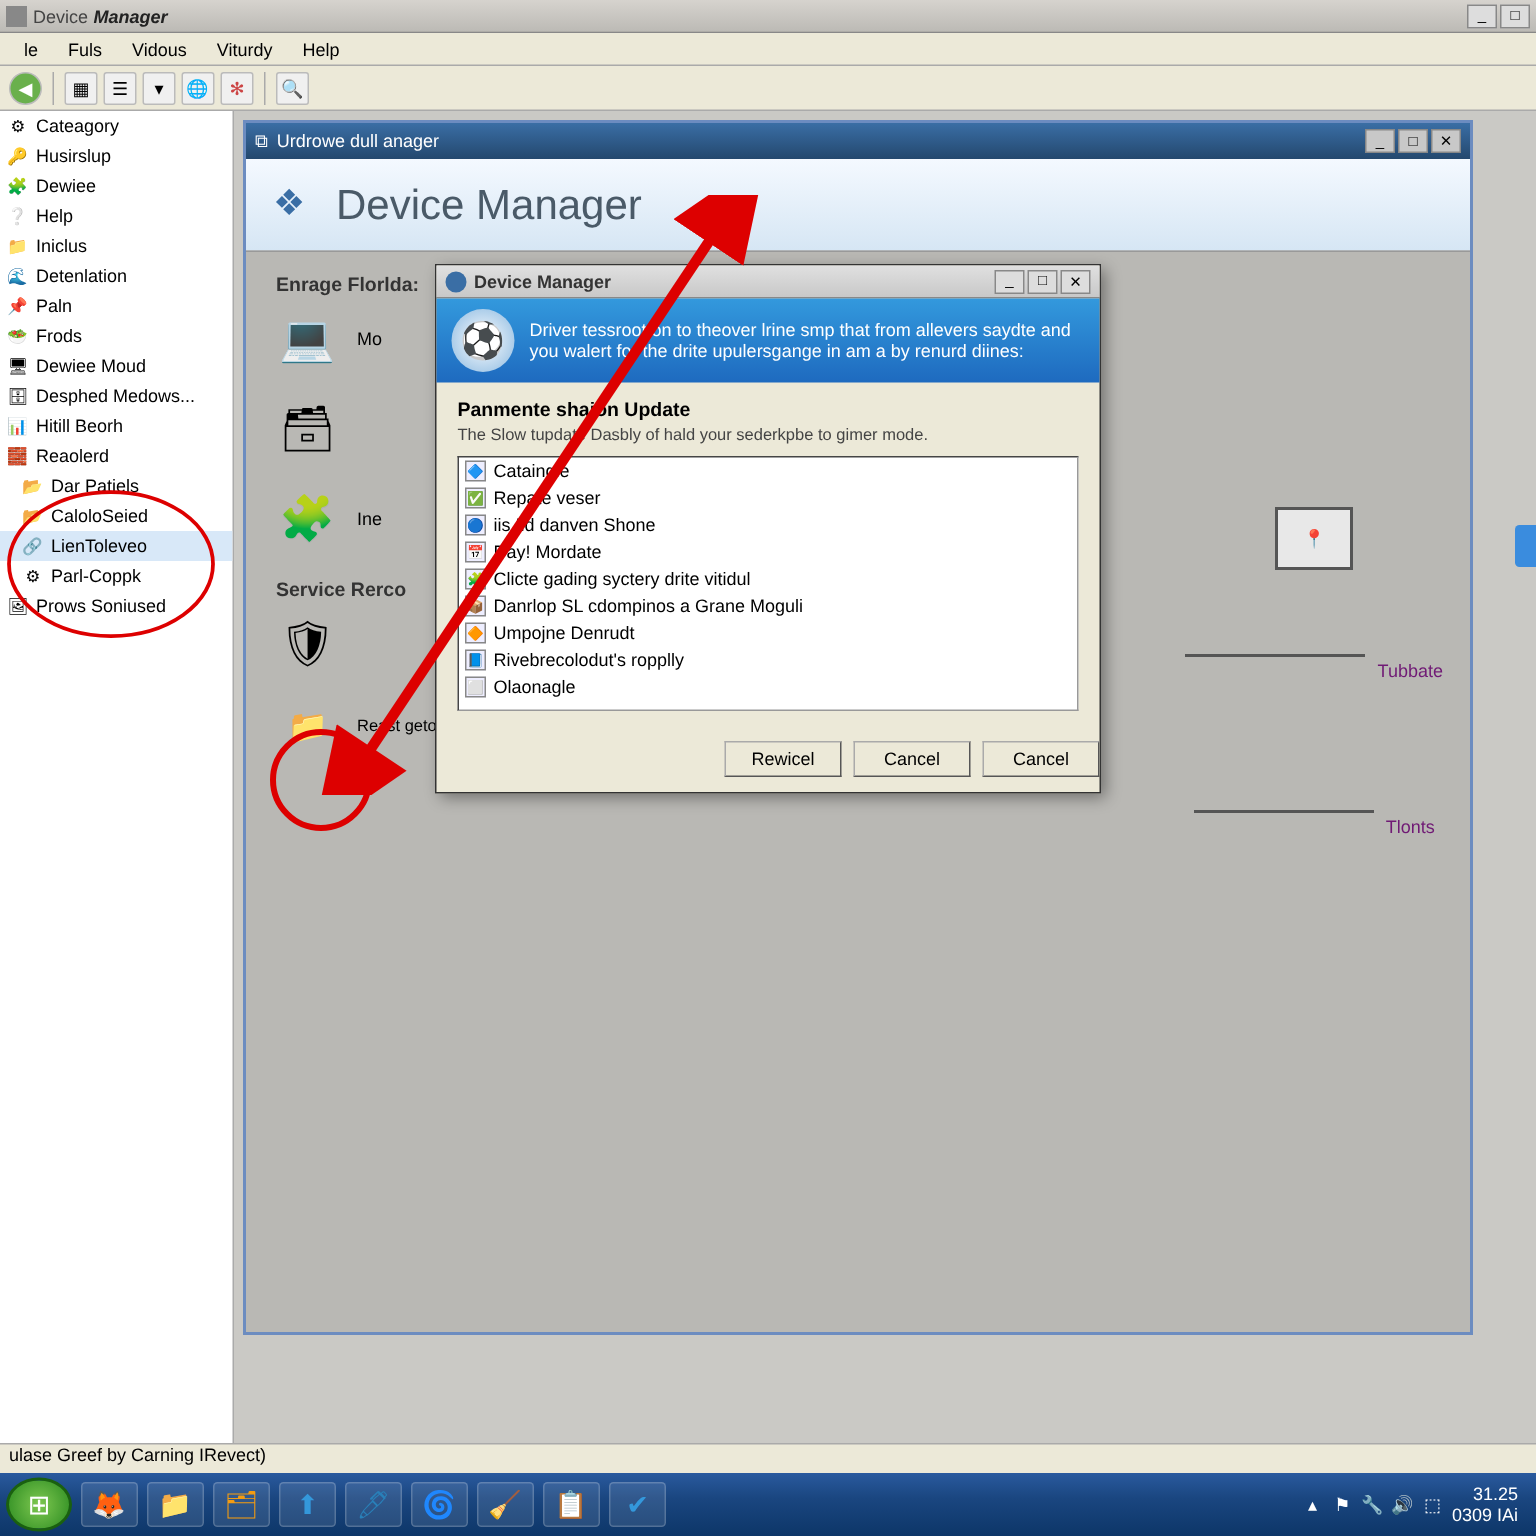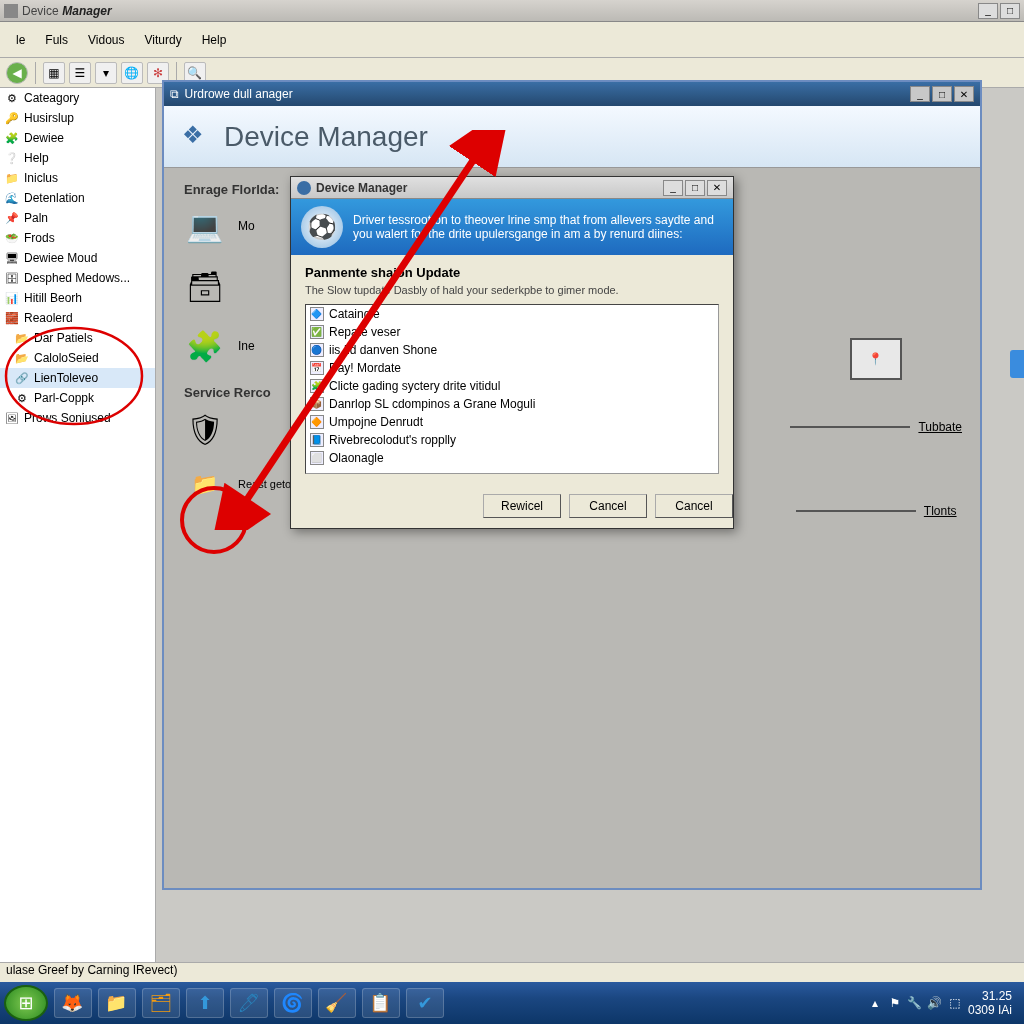--- a/index.html
+++ b/index.html
@@ -7,21 +7,21 @@
 
 
 .main-titlebar { height: 22px; background: linear-gradient(to bottom, #d6d3ce, #bcbab5); display: flex; align-items: center; padding: 0 4px; border-bottom: 1px solid #888; }
 .main-titlebar .icon { width: 14px; height: 14px; background: #888; margin-right: 4px; }
 .main-titlebar .title { color: #444; font-size: 13px; }
 .main-titlebar .title b { color: #222; font-style: italic; }
 .win-controls { margin-left: auto; display: flex; gap: 2px; }
 .win-btn { width: 20px; height: 16px; border: 1px solid #888; background: #ddd; display: flex; align-items: center; justify-content: center; font-size: 10px; cursor: pointer; }
 
 
-.menubar { height: 36px; background: #ece9d8; display: flex; align-items: center; padding: 0 6px; border-bottom: 1px solid #aaa; }
+.menubar { height: 22px; background: #ece9d8; display: flex; align-items: center; padding: 0 6px; border-bottom: 1px solid #aaa; }
 .menubar span { padding: 2px 10px; cursor: pointer; }
 
 
 .toolbar { height: 30px; background: #ece9d8; border-bottom: 1px solid #aaa; display: flex; align-items: center; padding: 0 6px; gap: 4px; }
 .tool-btn { width: 22px; height: 22px; border: 1px solid #bbb; background: #f0f0f0; display: flex; align-items: center; justify-content: center; border-radius: 2px; cursor: pointer; }
 .tool-sep { width: 1px; height: 22px; background: #aaa; margin: 0 3px; }
 
 
 .content-area { display: flex; height: 890px; background: #cac9c5; }
 
@@ -41,21 +41,21 @@
 .inner-header .logo { width: 32px; height: 32px; margin-right: 10px; color: #3a6ea5; font-size: 24px; }
 .inner-header h1 { font-size: 28px; color: #4a5a68; font-weight: normal; }
 
 .inner-body { padding: 14px 20px; background: #b9b8b4; height: calc(100% - 86px); position: relative; }
 .section-label { font-weight: bold; color: #333; margin-bottom: 8px; font-size: 13px; }
 .section-row { display: flex; align-items: center; gap: 12px; margin-bottom: 18px; }
 .section-icon { width: 42px; height: 42px; display: flex; align-items: center; justify-content: center; font-size: 30px; }
 
 .side-widgets { position: absolute; right: 18px; top: 170px; display: flex; flex-direction: column; gap: 40px; align-items: center; }
 .widget-box { width: 52px; height: 42px; border: 2px solid #555; background: #e8e8e8; display: flex; flex-direction: column; align-items: center; justify-content: center; font-size: 10px; }
-.widget-label { font-size: 12px; color: #000000; margin-top: 0; text-decoration: underline; }
+.widget-label { font-size: 12px; color: #701a75; margin-top: 20px; }
 .widget-line { width: 120px; border-bottom: 2px solid #555; }
 
 
 .modal { position: absolute; left: 290px; top: 176px; width: 444px; background: #ece9d8; border: 1px solid #333; box-shadow: 3px 3px 10px rgba(0,0,0,0.4); }
 .modal-titlebar { height: 22px; background: linear-gradient(to bottom, #e0e0e0, #c8c8c8); display: flex; align-items: center; padding: 0 6px; border-bottom: 1px solid #888; }
 .modal-titlebar .icon { width: 14px; height: 14px; background: #3a6ea5; border-radius: 50%; margin-right: 5px; }
 .modal-titlebar .title { font-weight: bold; color: #333; }
 .modal-banner { height: 56px; background: linear-gradient(to bottom, #3399dd, #1e6abf); display: flex; align-items: center; padding: 6px 10px; color: #fff; font-size: 11px; }
 .modal-banner .banner-icon { width: 42px; height: 42px; background: radial-gradient(circle, #fff, #89b8e0); border-radius: 50%; margin-right: 10px; flex-shrink: 0; display:flex; align-items:center; justify-content:center; font-size:24px;}
 .modal-body { padding: 10px 14px; }

